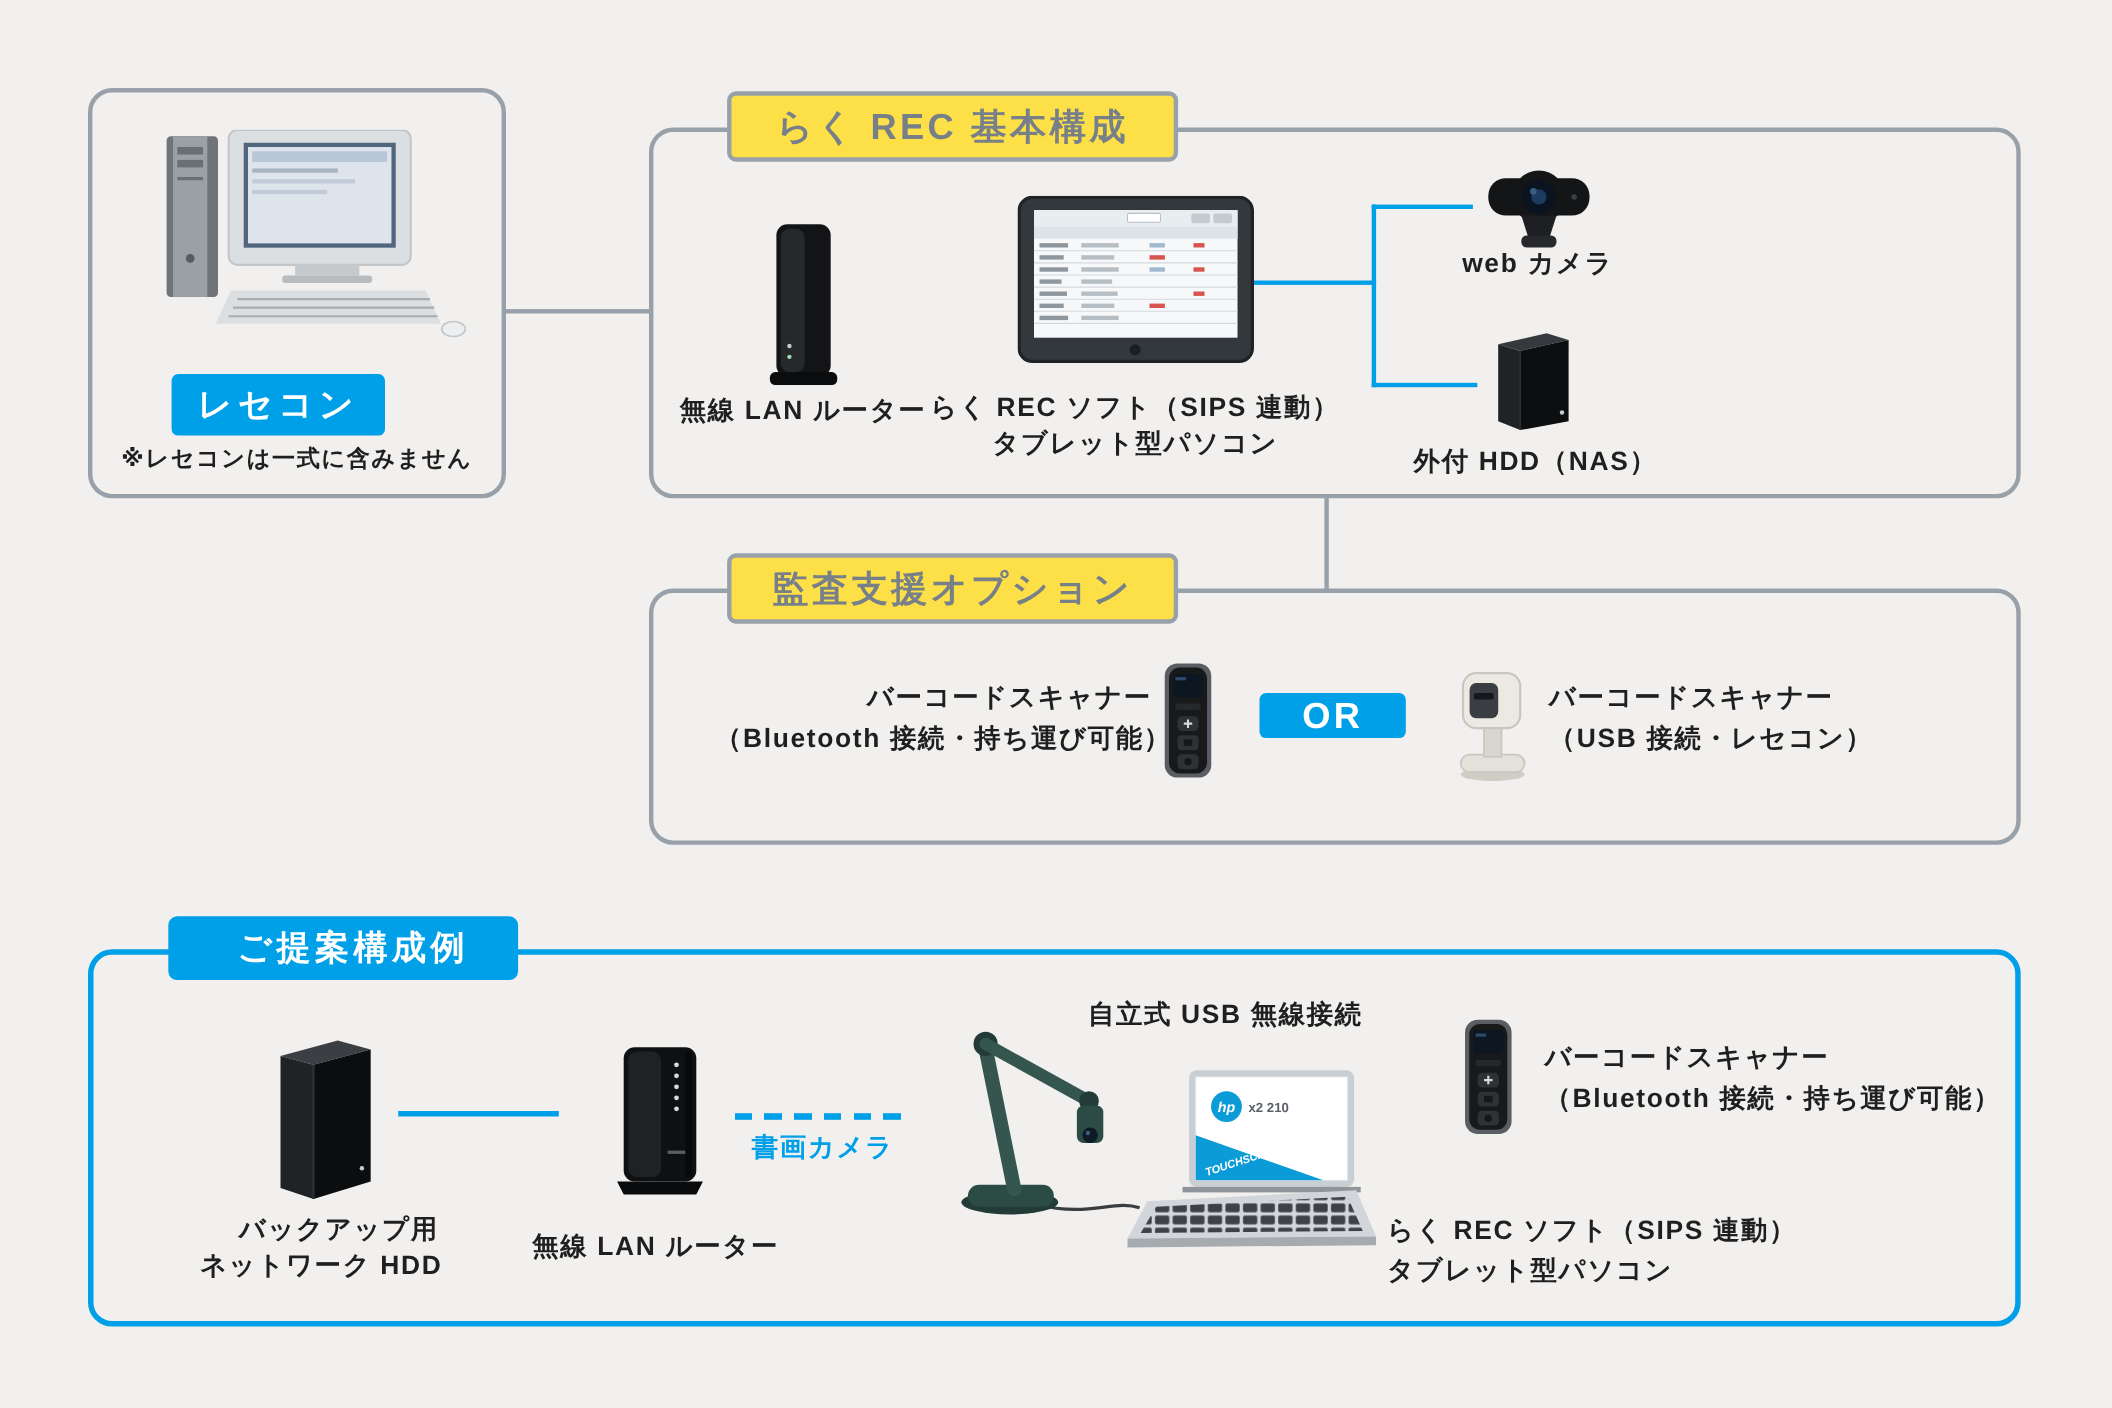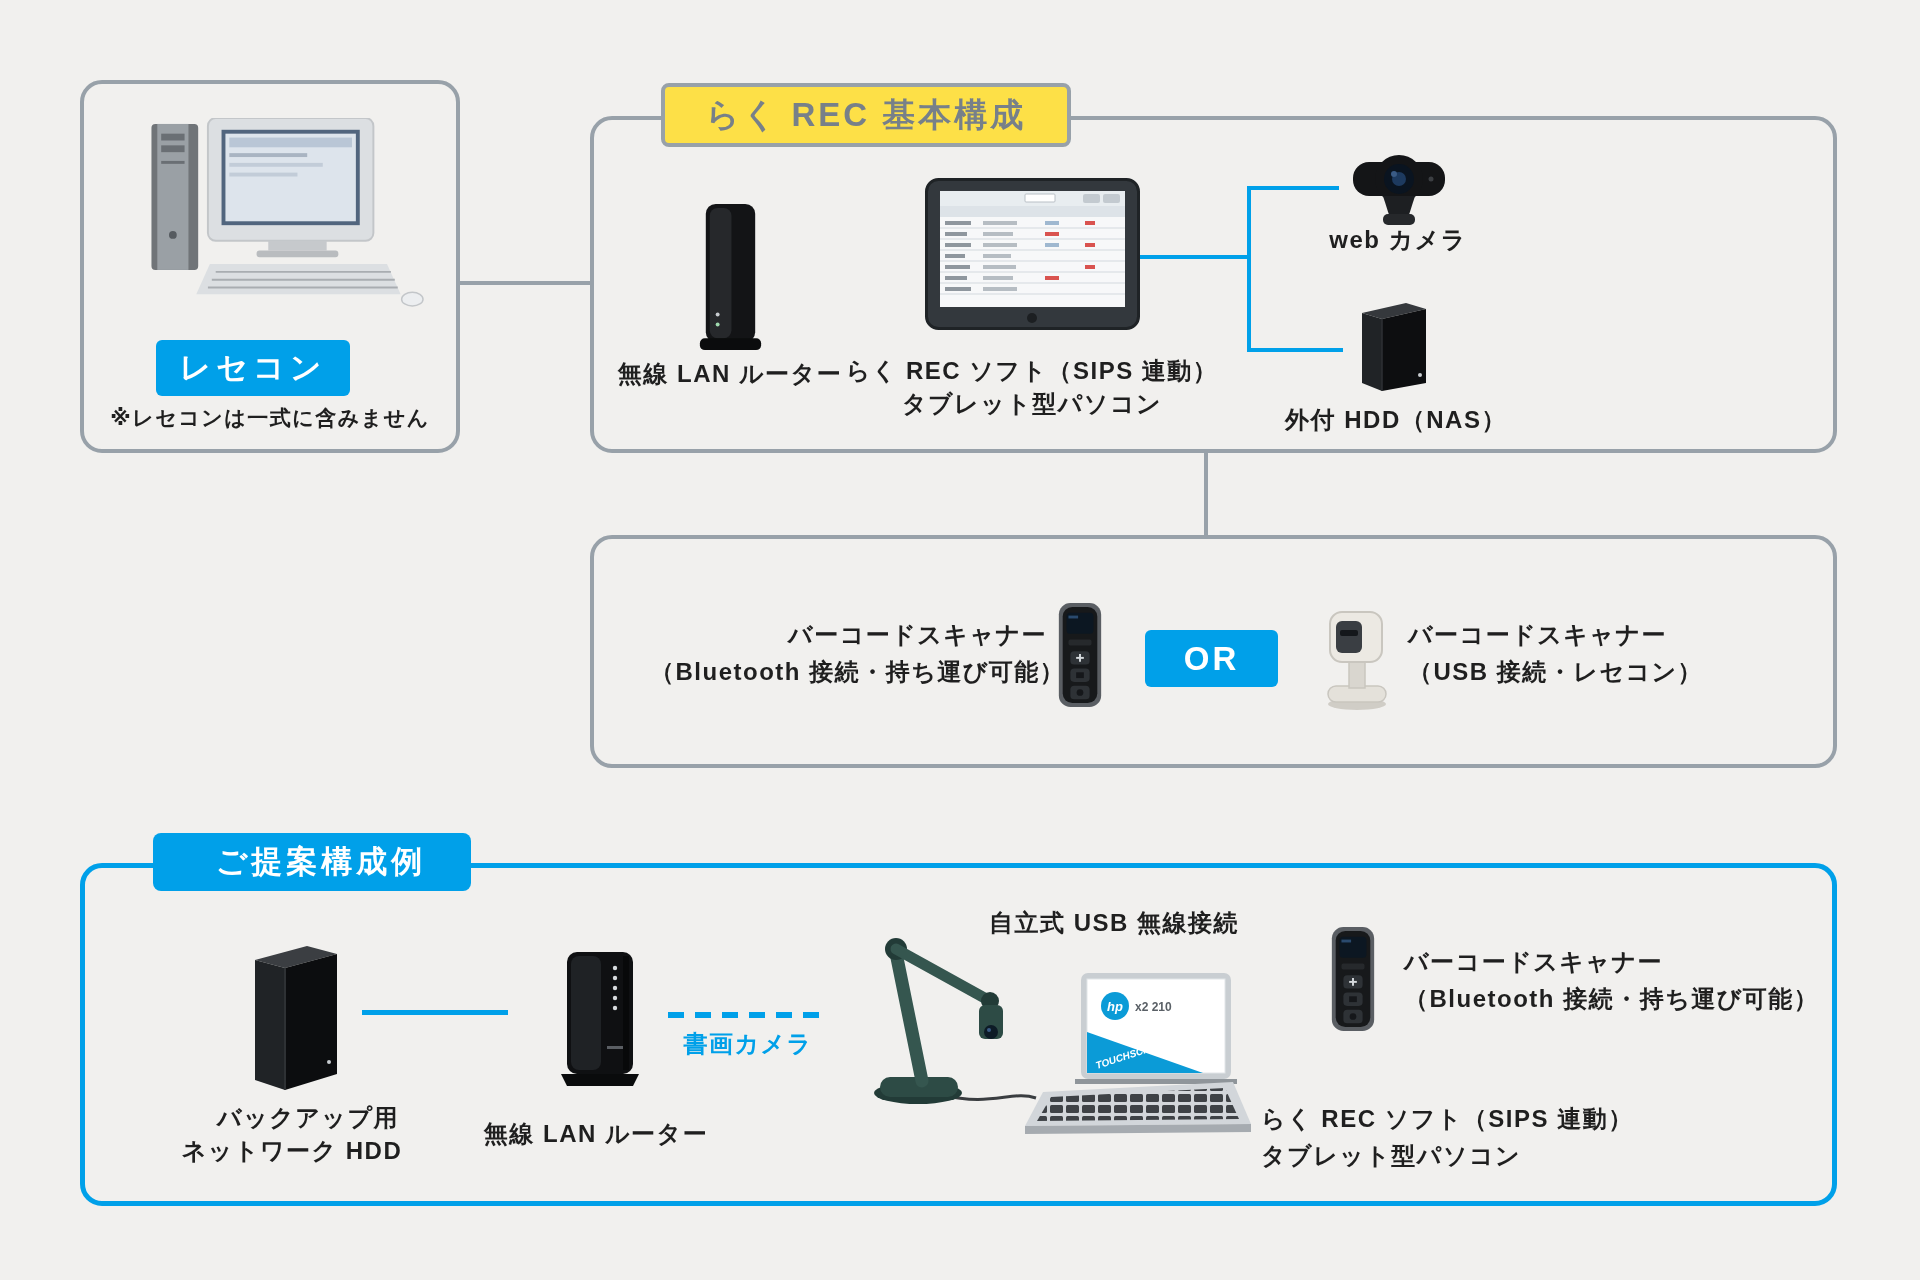--- a/index.html
+++ b/index.html
@@ -167,20 +167,21 @@
       <polygon points="12,18 32,24 32,96 12,88" fill="#202326"></polygon>
       <line x1="32" y1="24" x2="32" y2="96" stroke="#2e3134" stroke-width="1.5"></line>
       <circle cx="70" cy="80" r="2" fill="#c8ccd0"></circle>
     </svg>
   </div>
   <div class="lbl center" style="left:1396px;top:406px;">外付 HDD（NAS）</div>
 
   <div class="ln" style="left:1204px;top:451px;width:4px;height:86px;"></div>
 
   <div class="frame" style="left:590px;top:535px;width:1247px;height:233px;"></div>
+  <div class="chip" style="left:661px;top:503px;width:410px;height:64px;">監査支援オプション</div>
 
   <div class="txt-block right" style="left:650px;top:616px;width:397px;">
     <div>バーコードスキャナー</div>
     <div>（Bluetooth 接続・持ち運び可能）</div>
   </div>
 
   <div class="img" style="left:1055px;top:600px;width:50px;height:110px;">
     <svg viewBox="0 0 52 112">
       <rect x="4" y="2" width="44" height="108" rx="12" fill="#5a5e63"></rect>
       <rect x="8" y="6" width="36" height="100" rx="10" fill="#17191b"></rect>
@@ -192,21 +193,21 @@
           <line x1="26" y1="55" x2="26" y2="63"></line>
           <line x1="22" y1="59" x2="30" y2="59"></line>
         </g>
       <rect x="16" y="70" width="20" height="14" rx="4" fill="#2e3236"></rect>
       <rect x="22" y="74" width="8" height="6" fill="#15171a"></rect>
       <rect x="16" y="88" width="20" height="14" rx="4" fill="#2e3236"></rect>
       <circle cx="26" cy="95" r="3.5" fill="#15171a"></circle>
     </svg>
   </div>
 
-  <div class="pill" style="left:1145px;top:630px;width:133px;height:57px;font-size:33px;letter-spacing:3px;">OR</div>
+  <div class="pill" style="left:1145px;top:630px;width:133px;height:41px;font-size:33px;letter-spacing:3px;">OR</div>
 
   <div class="img" style="left:1318px;top:608px;width:76px;height:104px;">
     <svg viewBox="0 0 76 104">
       <ellipse cx="39" cy="96" rx="29" ry="6" fill="#d0cdc6"></ellipse>
       <rect x="10" y="78" width="58" height="16" rx="8" fill="#e4e1da" stroke="#c9c6bf" stroke-width="1.5"></rect>
       <rect x="31" y="52" width="16" height="28" fill="#d9d6cf" stroke="#c9c6bf" stroke-width="1.5"></rect>
       <rect x="12" y="4" width="52" height="50" rx="12" fill="#ece9e3" stroke="#c9c6bf" stroke-width="2"></rect>
       <rect x="18" y="13" width="26" height="32" rx="6" fill="#3a3e43"></rect>
       <rect x="21" y="20" width="20" height="8" rx="2" fill="#1d2averages6" opacity="0"></rect>
       <rect x="22" y="22" width="18" height="6" rx="2" fill="#14171b"></rect>

